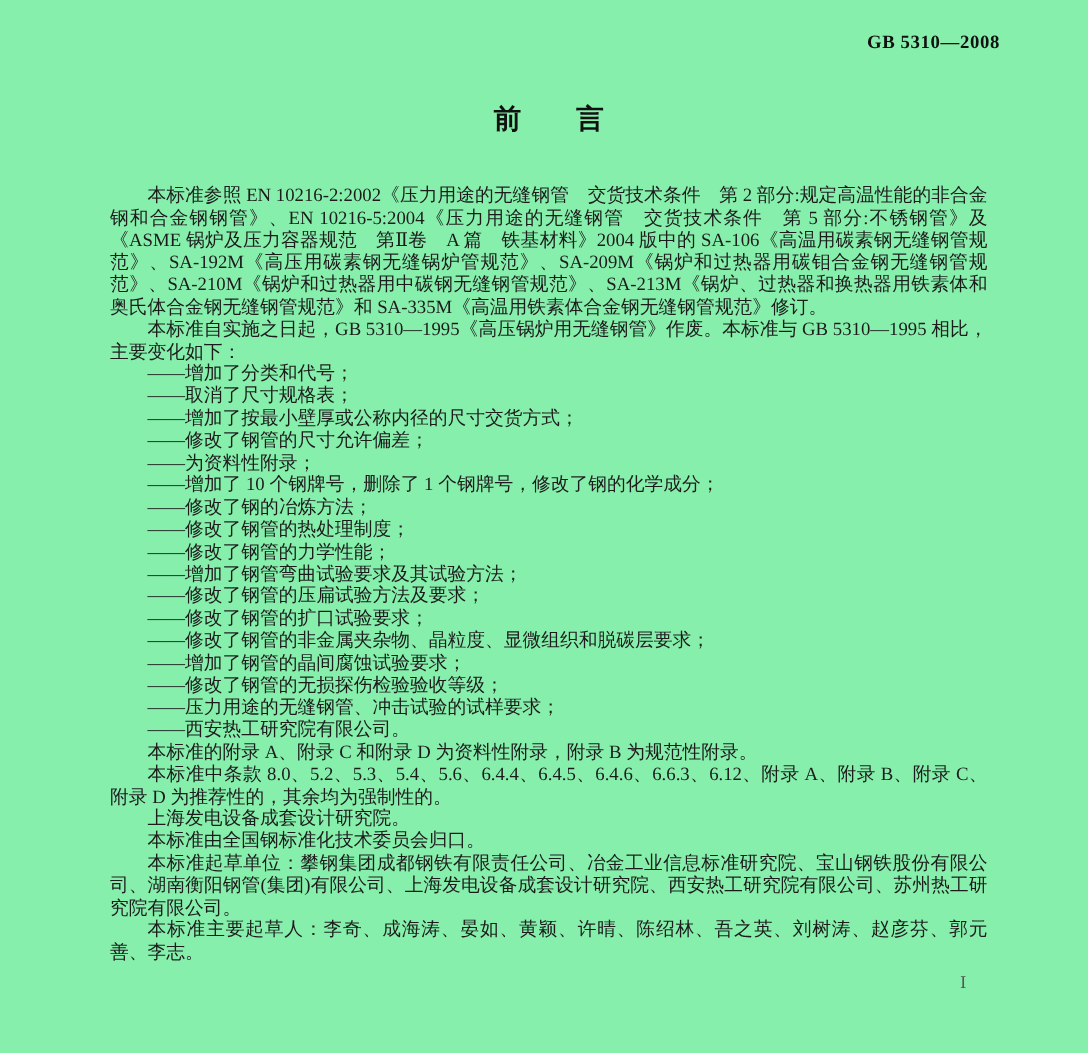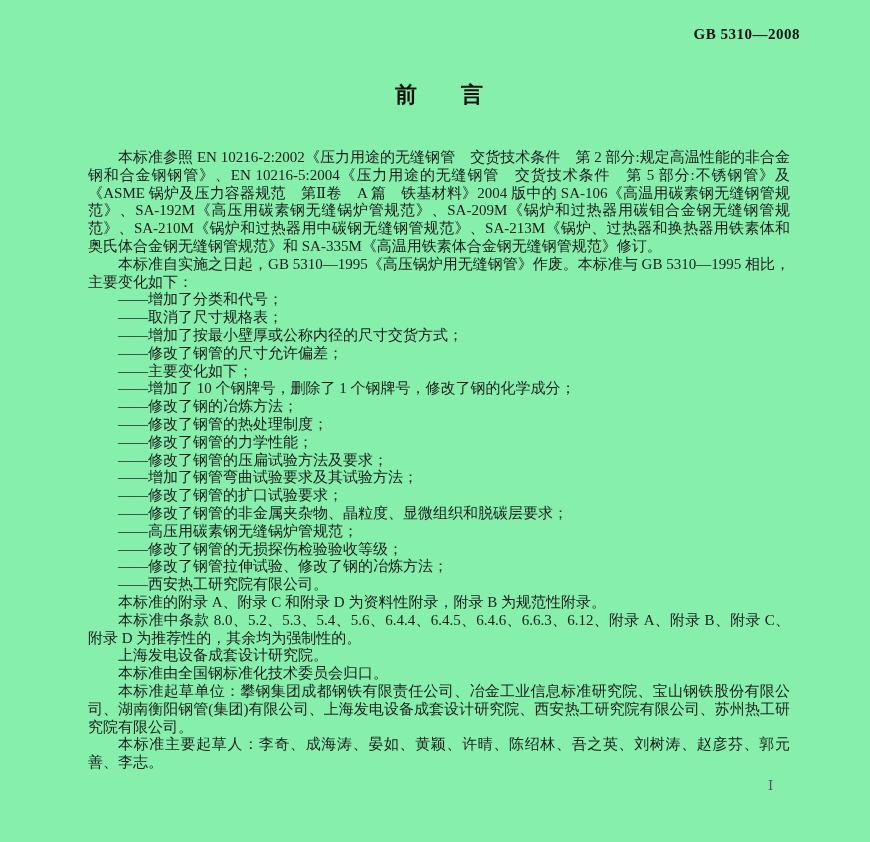--- a/index.html
+++ b/index.html
@@ -82,32 +82,32 @@
 
   <h1 class="doc-title">前　　言</h1>
 
   <div class="foreword-body">
       <p>本标准参照 EN 10216-2:2002《压力用途的无缝钢管　交货技术条件　第 2 部分:规定高温性能的非合金钢和合金钢钢管》、EN 10216-5:2004《压力用途的无缝钢管　交货技术条件　第 5 部分:不锈钢管》及《ASME 锅炉及压力容器规范　第Ⅱ卷　A 篇　铁基材料》2004 版中的 SA-106《高温用碳素钢无缝钢管规范》、SA-192M《高压用碳素钢无缝锅炉管规范》、SA-209M《锅炉和过热器用碳钼合金钢无缝钢管规范》、SA-210M《锅炉和过热器用中碳钢无缝钢管规范》、SA-213M《锅炉、过热器和换热器用铁素体和奥氏体合金钢无缝钢管规范》和 SA-335M《高温用铁素体合金钢无缝钢管规范》修订。</p>
       <p>本标准自实施之日起，GB 5310—1995《高压锅炉用无缝钢管》作废。本标准与 GB 5310—1995 相比，主要变化如下：</p>
       <p>——增加了分类和代号；</p>
       <p>——取消了尺寸规格表；</p>
       <p>——增加了按最小壁厚或公称内径的尺寸交货方式；</p>
       <p>——修改了钢管的尺寸允许偏差；</p>
-      <p>——主要变化如下；</p>
+      <p>——为资料性附录；</p>
       <p>——增加了 10 个钢牌号，删除了 1 个钢牌号，修改了钢的化学成分；</p>
       <p>——修改了钢的冶炼方法；</p>
       <p>——修改了钢管的热处理制度；</p>
       <p>——修改了钢管的力学性能；</p>
+      <p>——增加了钢管弯曲试验要求及其试验方法；</p>
       <p>——修改了钢管的压扁试验方法及要求；</p>
-      <p>——增加了钢管弯曲试验要求及其试验方法；</p>
       <p>——修改了钢管的扩口试验要求；</p>
       <p>——修改了钢管的非金属夹杂物、晶粒度、显微组织和脱碳层要求；</p>
-      <p>——高压用碳素钢无缝锅炉管规范；</p>
+      <p>——增加了钢管的晶间腐蚀试验要求；</p>
       <p>——修改了钢管的无损探伤检验验收等级；</p>
-      <p>——修改了钢管拉伸试验、修改了钢的冶炼方法；</p>
+      <p>——压力用途的无缝钢管、冲击试验的试样要求；</p>
       <p>——西安热工研究院有限公司。</p>
       <p>本标准的附录 A、附录 C 和附录 D 为资料性附录，附录 B 为规范性附录。</p>
       <p>本标准中条款 8.0、5.2、5.3、5.4、5.6、6.4.4、6.4.5、6.4.6、6.6.3、6.12、附录 A、附录 B、附录 C、附录 D 为推荐性的，其余均为强制性的。</p>
       <p>上海发电设备成套设计研究院。</p>
       <p>本标准由全国钢标准化技术委员会归口。</p>
       <p>本标准起草单位：攀钢集团成都钢铁有限责任公司、冶金工业信息标准研究院、宝山钢铁股份有限公司、湖南衡阳钢管(集团)有限公司、上海发电设备成套设计研究院、西安热工研究院有限公司、苏州热工研究院有限公司。</p>
       <p>本标准主要起草人：李奇、成海涛、晏如、黄颖、许晴、陈绍林、吾之英、刘树涛、赵彦芬、郭元善、李志。</p>
     </div>
 
   <div class="ink-speck"></div>

